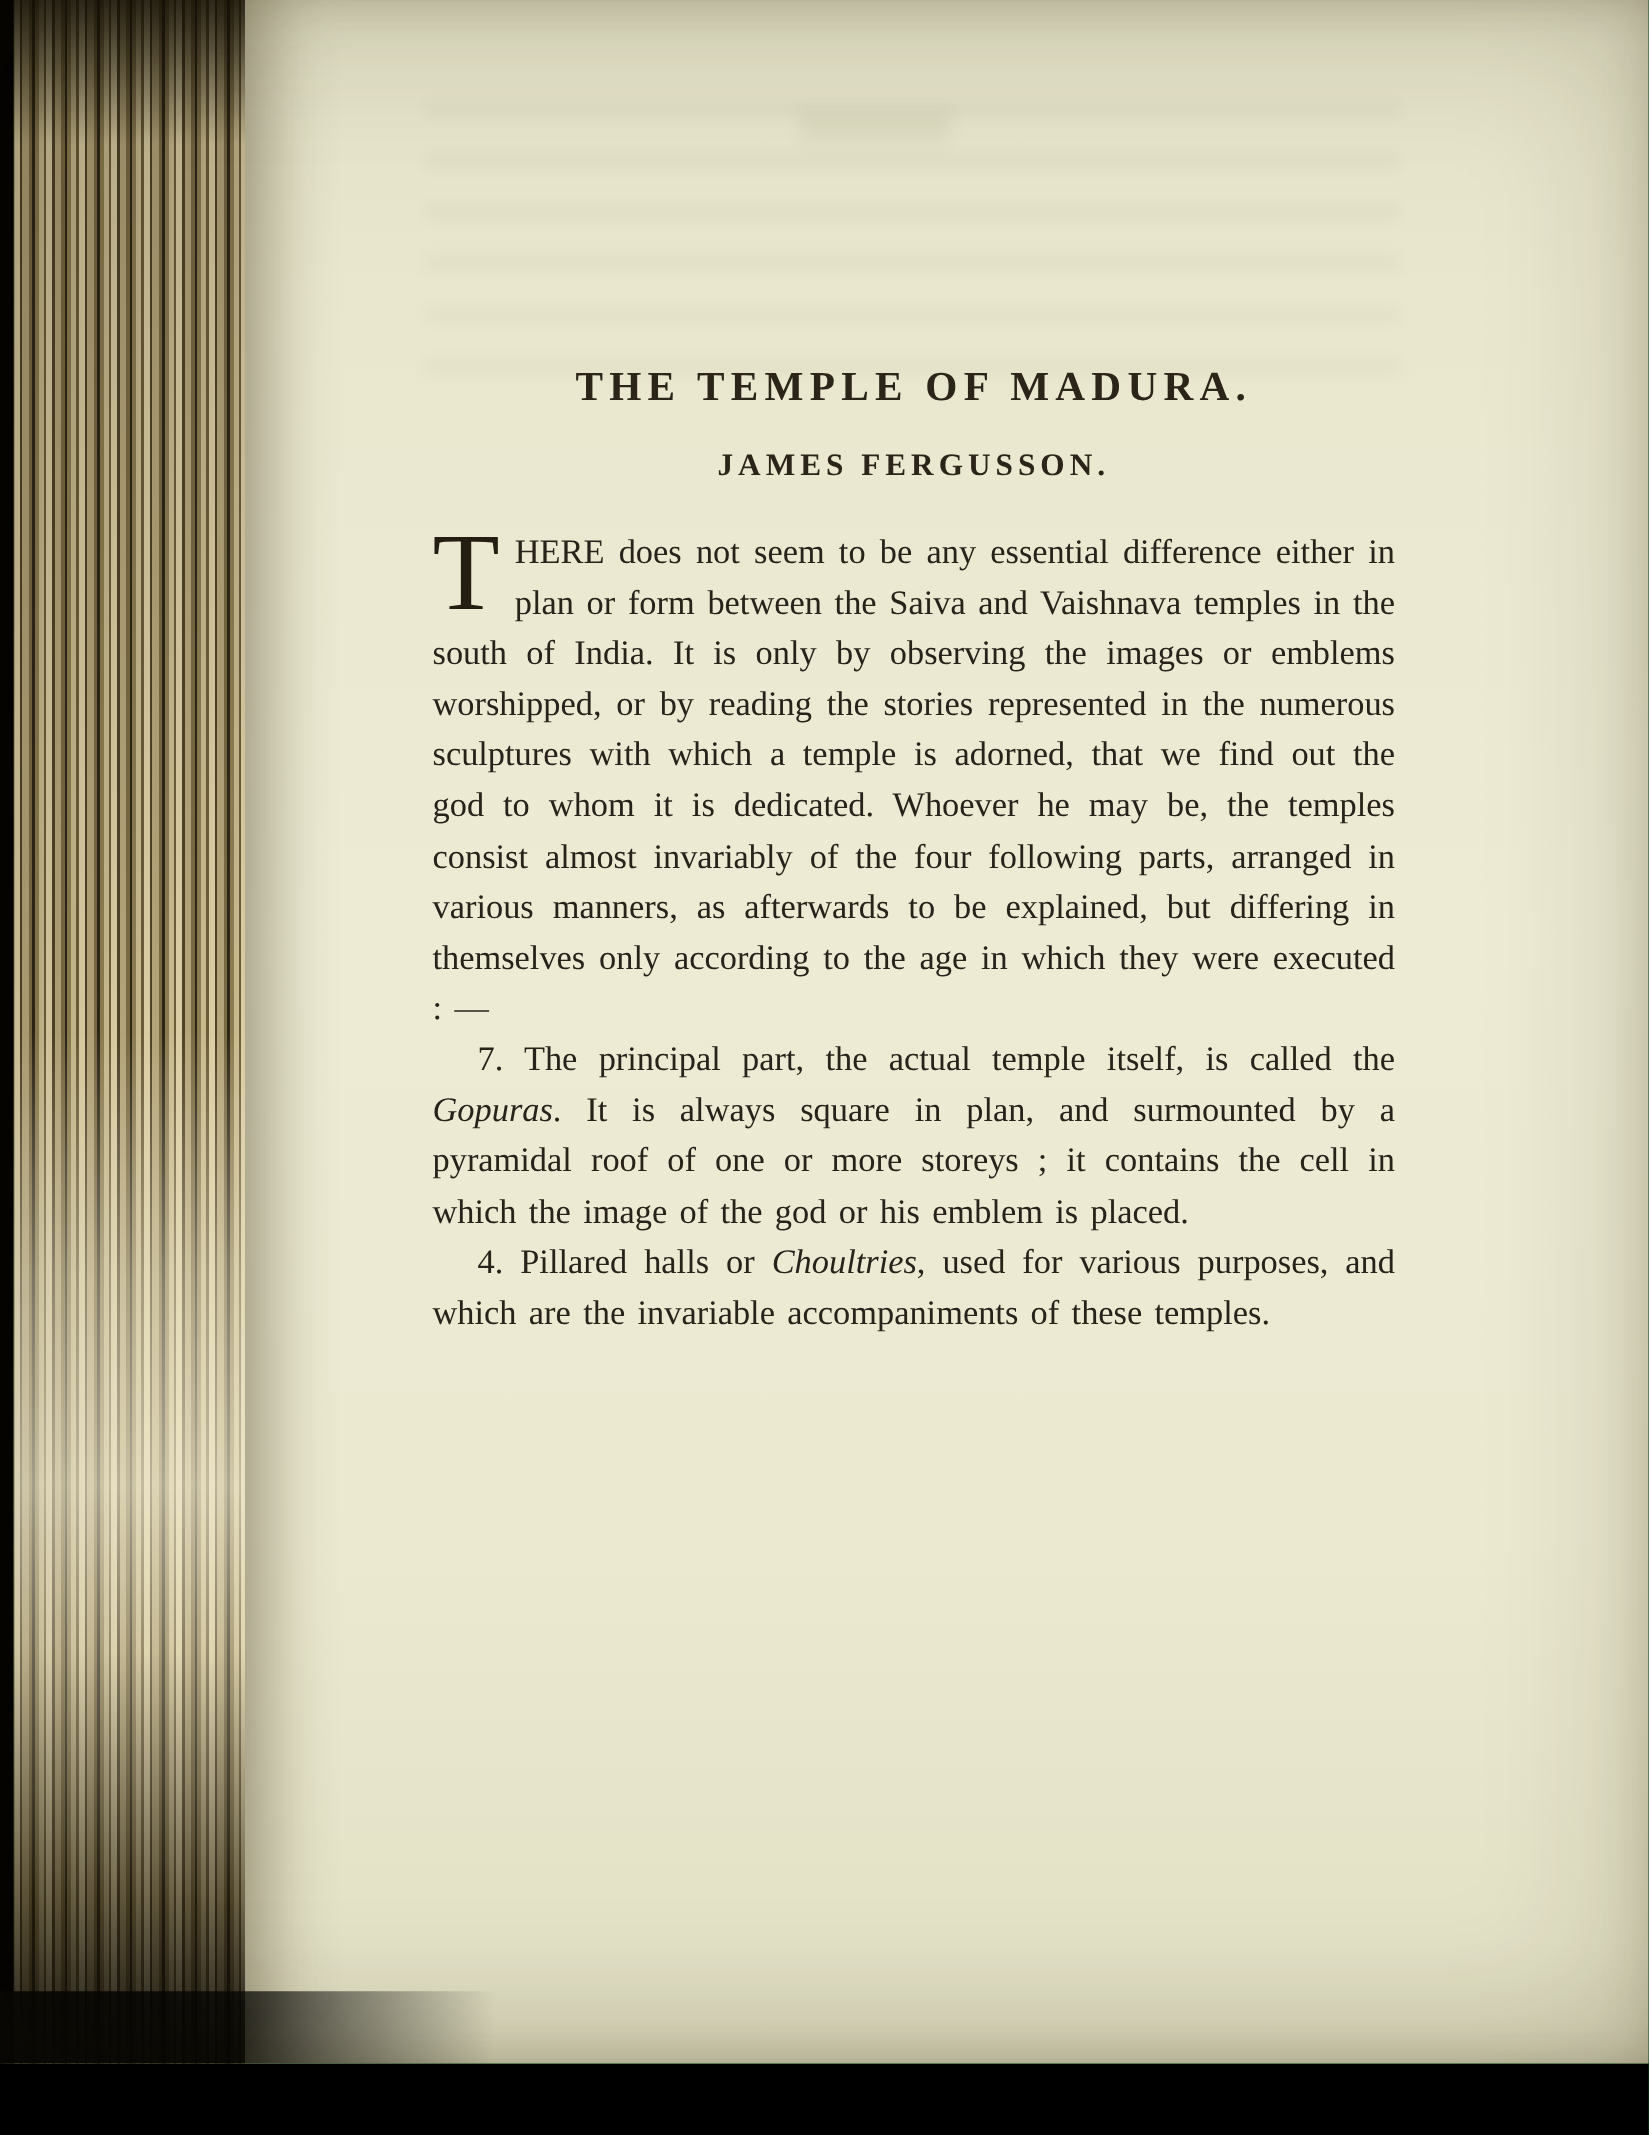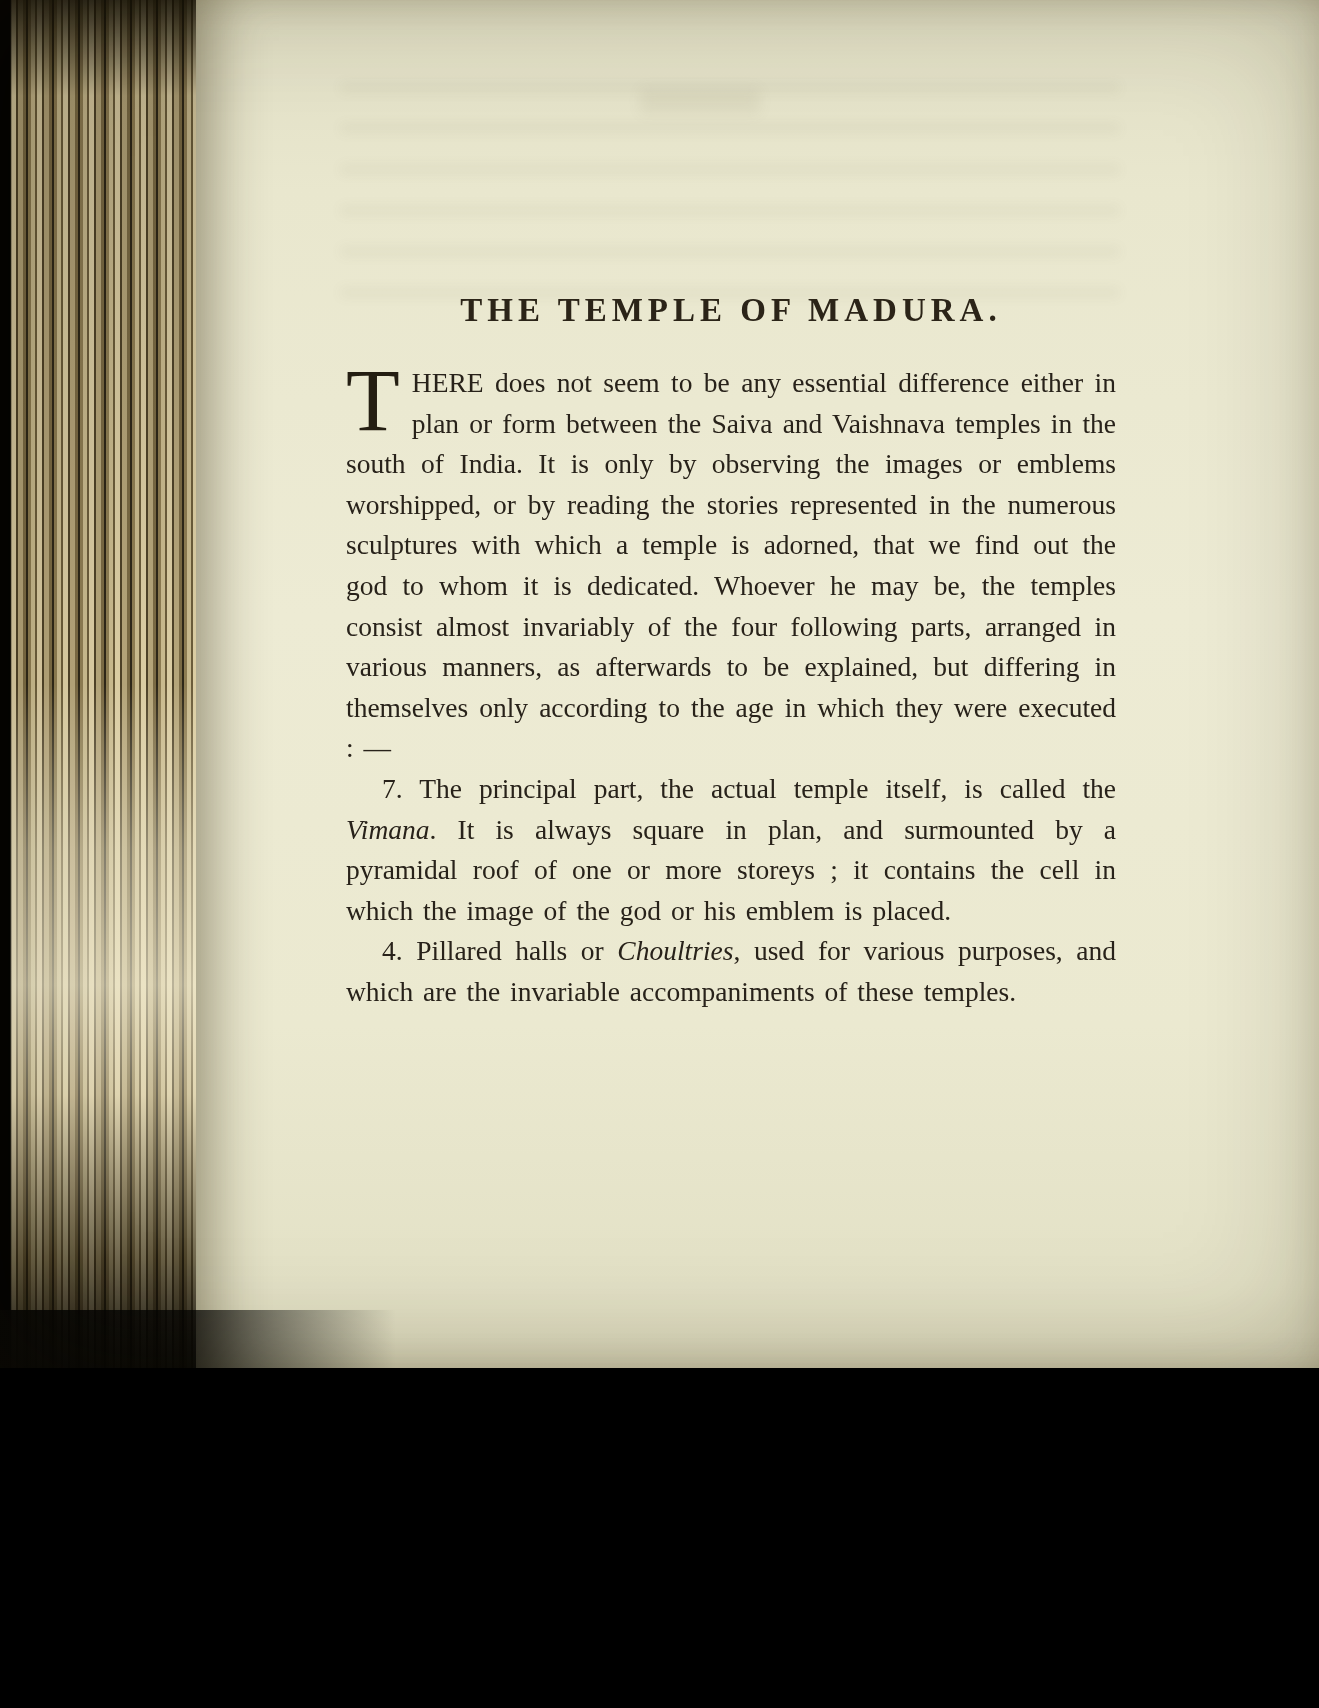--- a/index.html
+++ b/index.html
@@ -3,21 +3,21 @@
 <meta charset="utf-8">
 <style>
   html, body {
     margin: 0;
     padding: 0;
     background: #000;
   }
   .scan {
     position: relative;
     width: 1319px;
-    height: 1368px;
+    height: 1651px;
     background: #15803d;
     overflow: hidden;
     font-family: "Liberation Serif", "DejaVu Serif", serif;
   }
 
   
   .edges {
     position: absolute;
     left: 0; top: 0;
     width: 196px; height: 100%;
@@ -131,24 +131,25 @@
 </style>
 </head>
 <body>
 
 <div class="scan">
   <div class="edges"></div>
 
   <div class="page">
     <div class="content">
       <h1 class="title">THE TEMPLE OF MADURA.</h1>
+      <h2 class="author">JAMES FERGUSSON.</h2>
 
       <p class="para first"><span class="dropcap">T</span><span class="rich"><span>HERE does not seem to be any essential difference either in plan or form between the Saiva and Vaishnava temples in the south of India.  It is only by observing the images or emblems worshipped, or by reading the stories represented in the numerous sculptures with which a temple is adorned, that we find out the god to whom it is dedicated.  Whoever he may be, the temples consist almost invariably of the four following parts, arranged in various manners, as afterwards to be explained, but differing in themselves only according to the age in which they were executed : —</span></span></p>
 
-      <p class="para indent"><span class="rich"><span>7.  The principal part, the actual temple itself, is called the </span><i>Vimana</i><span>.  It is always square in plan, and surmounted by a pyramidal roof of one or more storeys ; it contains the cell in which the image of the god or his emblem is placed.</span></span></p>
+      <p class="para indent"><span class="rich"><span>7.  The principal part, the actual temple itself, is called the </span><i>Gopuras</i><span>.  It is always square in plan, and surmounted by a pyramidal roof of one or more storeys ; it contains the cell in which the image of the god or his emblem is placed.</span></span></p>
 
 
 
       <p class="para indent"><span class="rich"><span>4.  Pillared halls or </span><i>Choultries</i><span>, used for various purposes, and which are the invariable accompaniments of these temples.</span></span></p>
     </div>
   </div>
 
   <div class="ghost"></div>
   <div class="ghost-mark"></div>
   <div class="bottom-shadow"></div>

